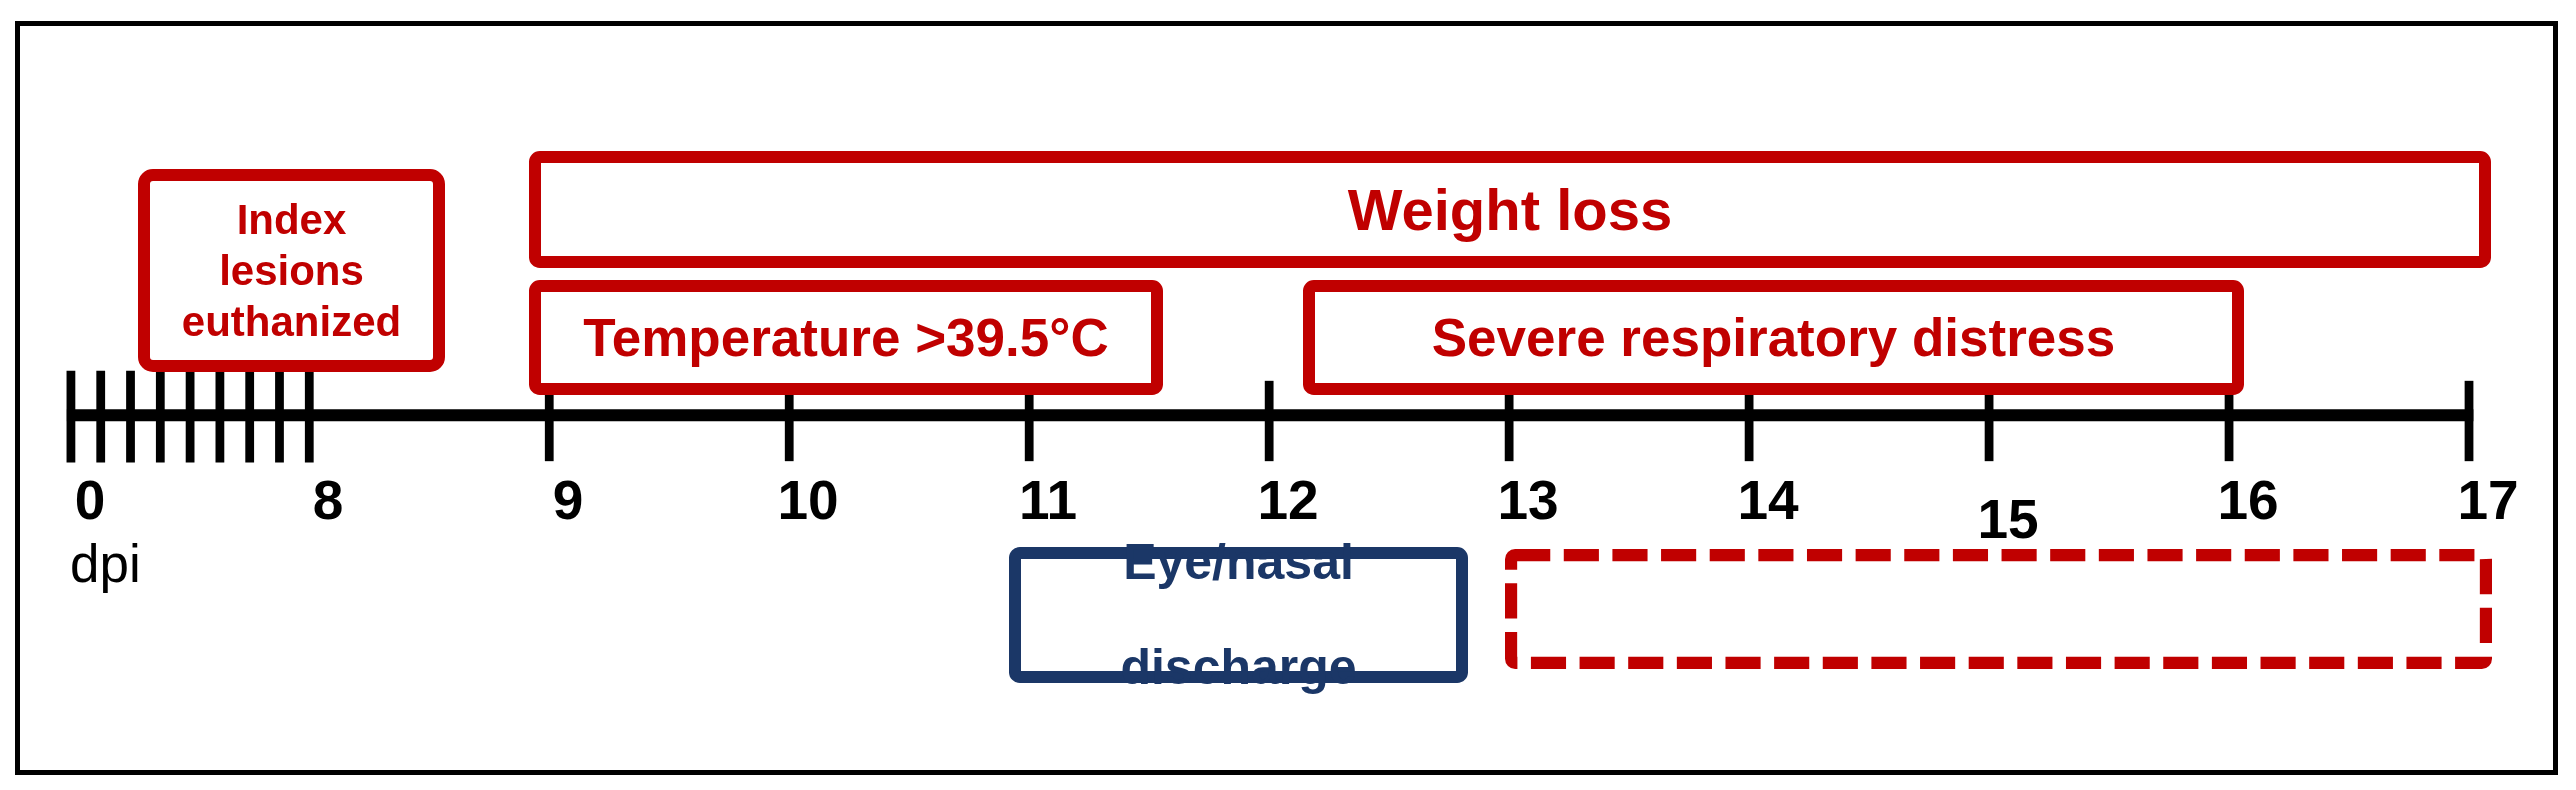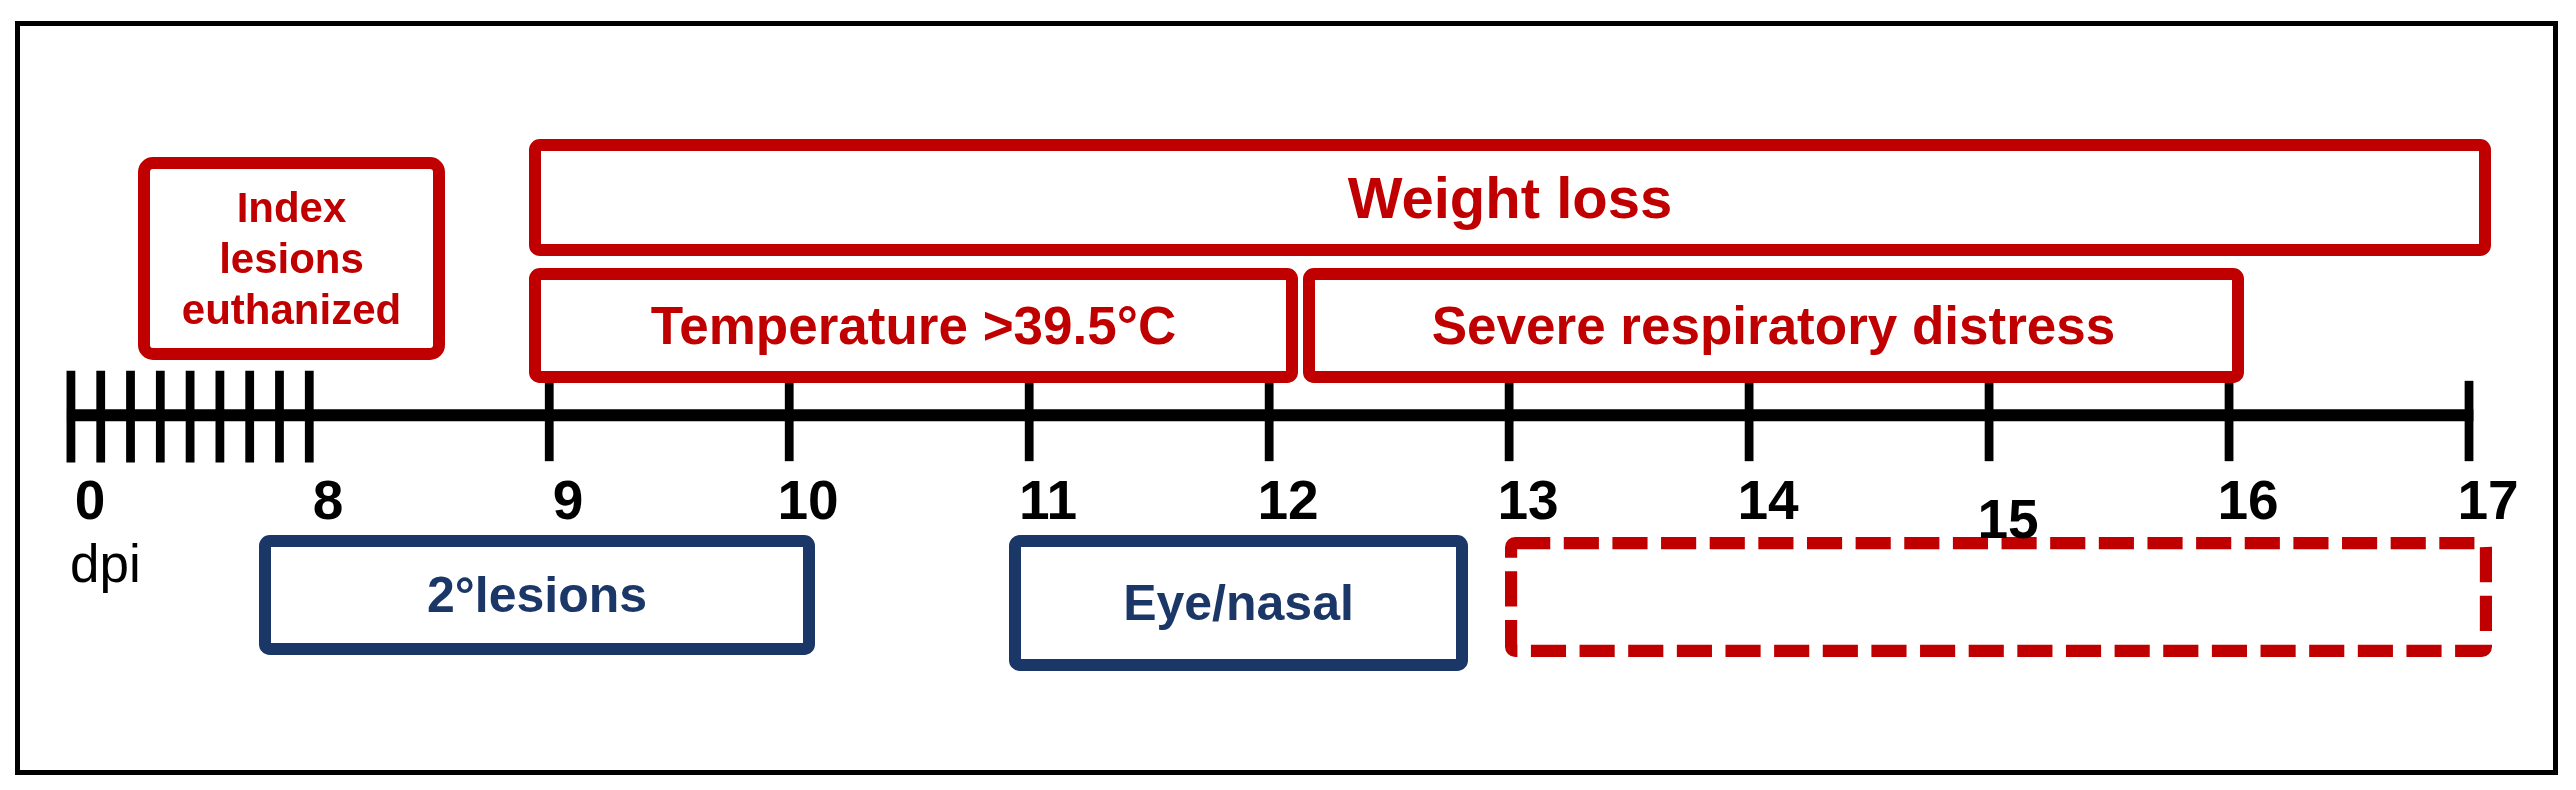--- a/index.html
+++ b/index.html
@@ -16,31 +16,31 @@
     position:absolute;top:473px;transform:translateX(-50%);
     font-size:55px;font-weight:bold;line-height:1;color:var(--ink,#000);white-space:nowrap;
   }
   .unit-label{
     position:absolute;left:70px;top:537px;
     font-size:53px;font-weight:normal;line-height:1;color:var(--ink,#000);
   }
   .box{
     position:absolute;box-sizing:border-box;
     display:flex;flex-direction:column;align-items:center;justify-content:center;
-    text-align:center;font-weight:bold;white-space:nowrap;
+    text-align:center;font-weight:bold;white-space:nowrap;margin-top:12px;
   }
   .red-box{border:12px solid var(--red,#C00000);color:var(--red,#C00000);border-radius:10.8px;background:#fff;}
   .navy-box{border:12px solid var(--navy,#1B3767);color:var(--navy,#1B3767);border-radius:10.8px;background:#fff;}
   .dashed-box{color:var(--red,#C00000);background:transparent;}
   .dash-svg{position:absolute;left:0;top:0;width:100%;height:100%;}
   .dash-label{position:relative;z-index:1;}
 
   #box-index{left:138px;top:157px;width:307px;height:203px;font-size:42px;line-height:51px;border-radius:15px;}
   #box-weight{left:529px;top:139px;width:1962px;height:117px;font-size:58px;}
-  #box-temp{left:529px;top:268px;width:769px;height:115px;font-size:53px;}
+  #box-temp{left:529px;top:268px;width:634px;height:115px;font-size:53px;}
   #box-severe{left:1303px;top:268px;width:941px;height:115px;font-size:53px;}
   #box-lesions{left:259px;top:535px;width:556px;height:120px;font-size:50px;}
   #box-eye{left:1009px;top:535px;width:459px;height:136px;font-size:50px;line-height:73px;gap:32px;}
   #box-euth{left:1505px;top:537px;width:987px;height:120px;font-size:55px;letter-spacing:1.4px;}
 </style>
 </head>
 <body>
 
 <div class="stage">
 
@@ -81,26 +81,24 @@
   </div>
 
   <div class="box red-box" id="box-temp">
     <span>Temperature &gt;39.5°C</span>
   </div>
 
   <div class="box red-box" id="box-severe">
     <span>Severe respiratory distress</span>
   </div>
 
-  <div class="box navy-box" id="box-lesions">
-    <span>2°lesions</span>
-  </div>
 
   <div class="box navy-box" id="box-eye">
     <span>Eye/nasal</span>
+    <span>discharge</span>
   </div>
 
   <div class="box dashed-box" id="box-euth">
     <svg class="dash-svg" viewBox="0 0 1461 177" preserveAspectRatio="none" xmlns="http://www.w3.org/2000/svg">
       <rect x="9" y="9" width="1443" height="159" rx="6" fill="none" style="stroke:var(--red,#C00000)" stroke-width="18" stroke-dasharray="52 20"></rect>
     </svg>
   </div>
 
 <div class="tick-label" style="left: 90px;">0</div>
     <div class="tick-label" style="left: 328px;">8</div>

